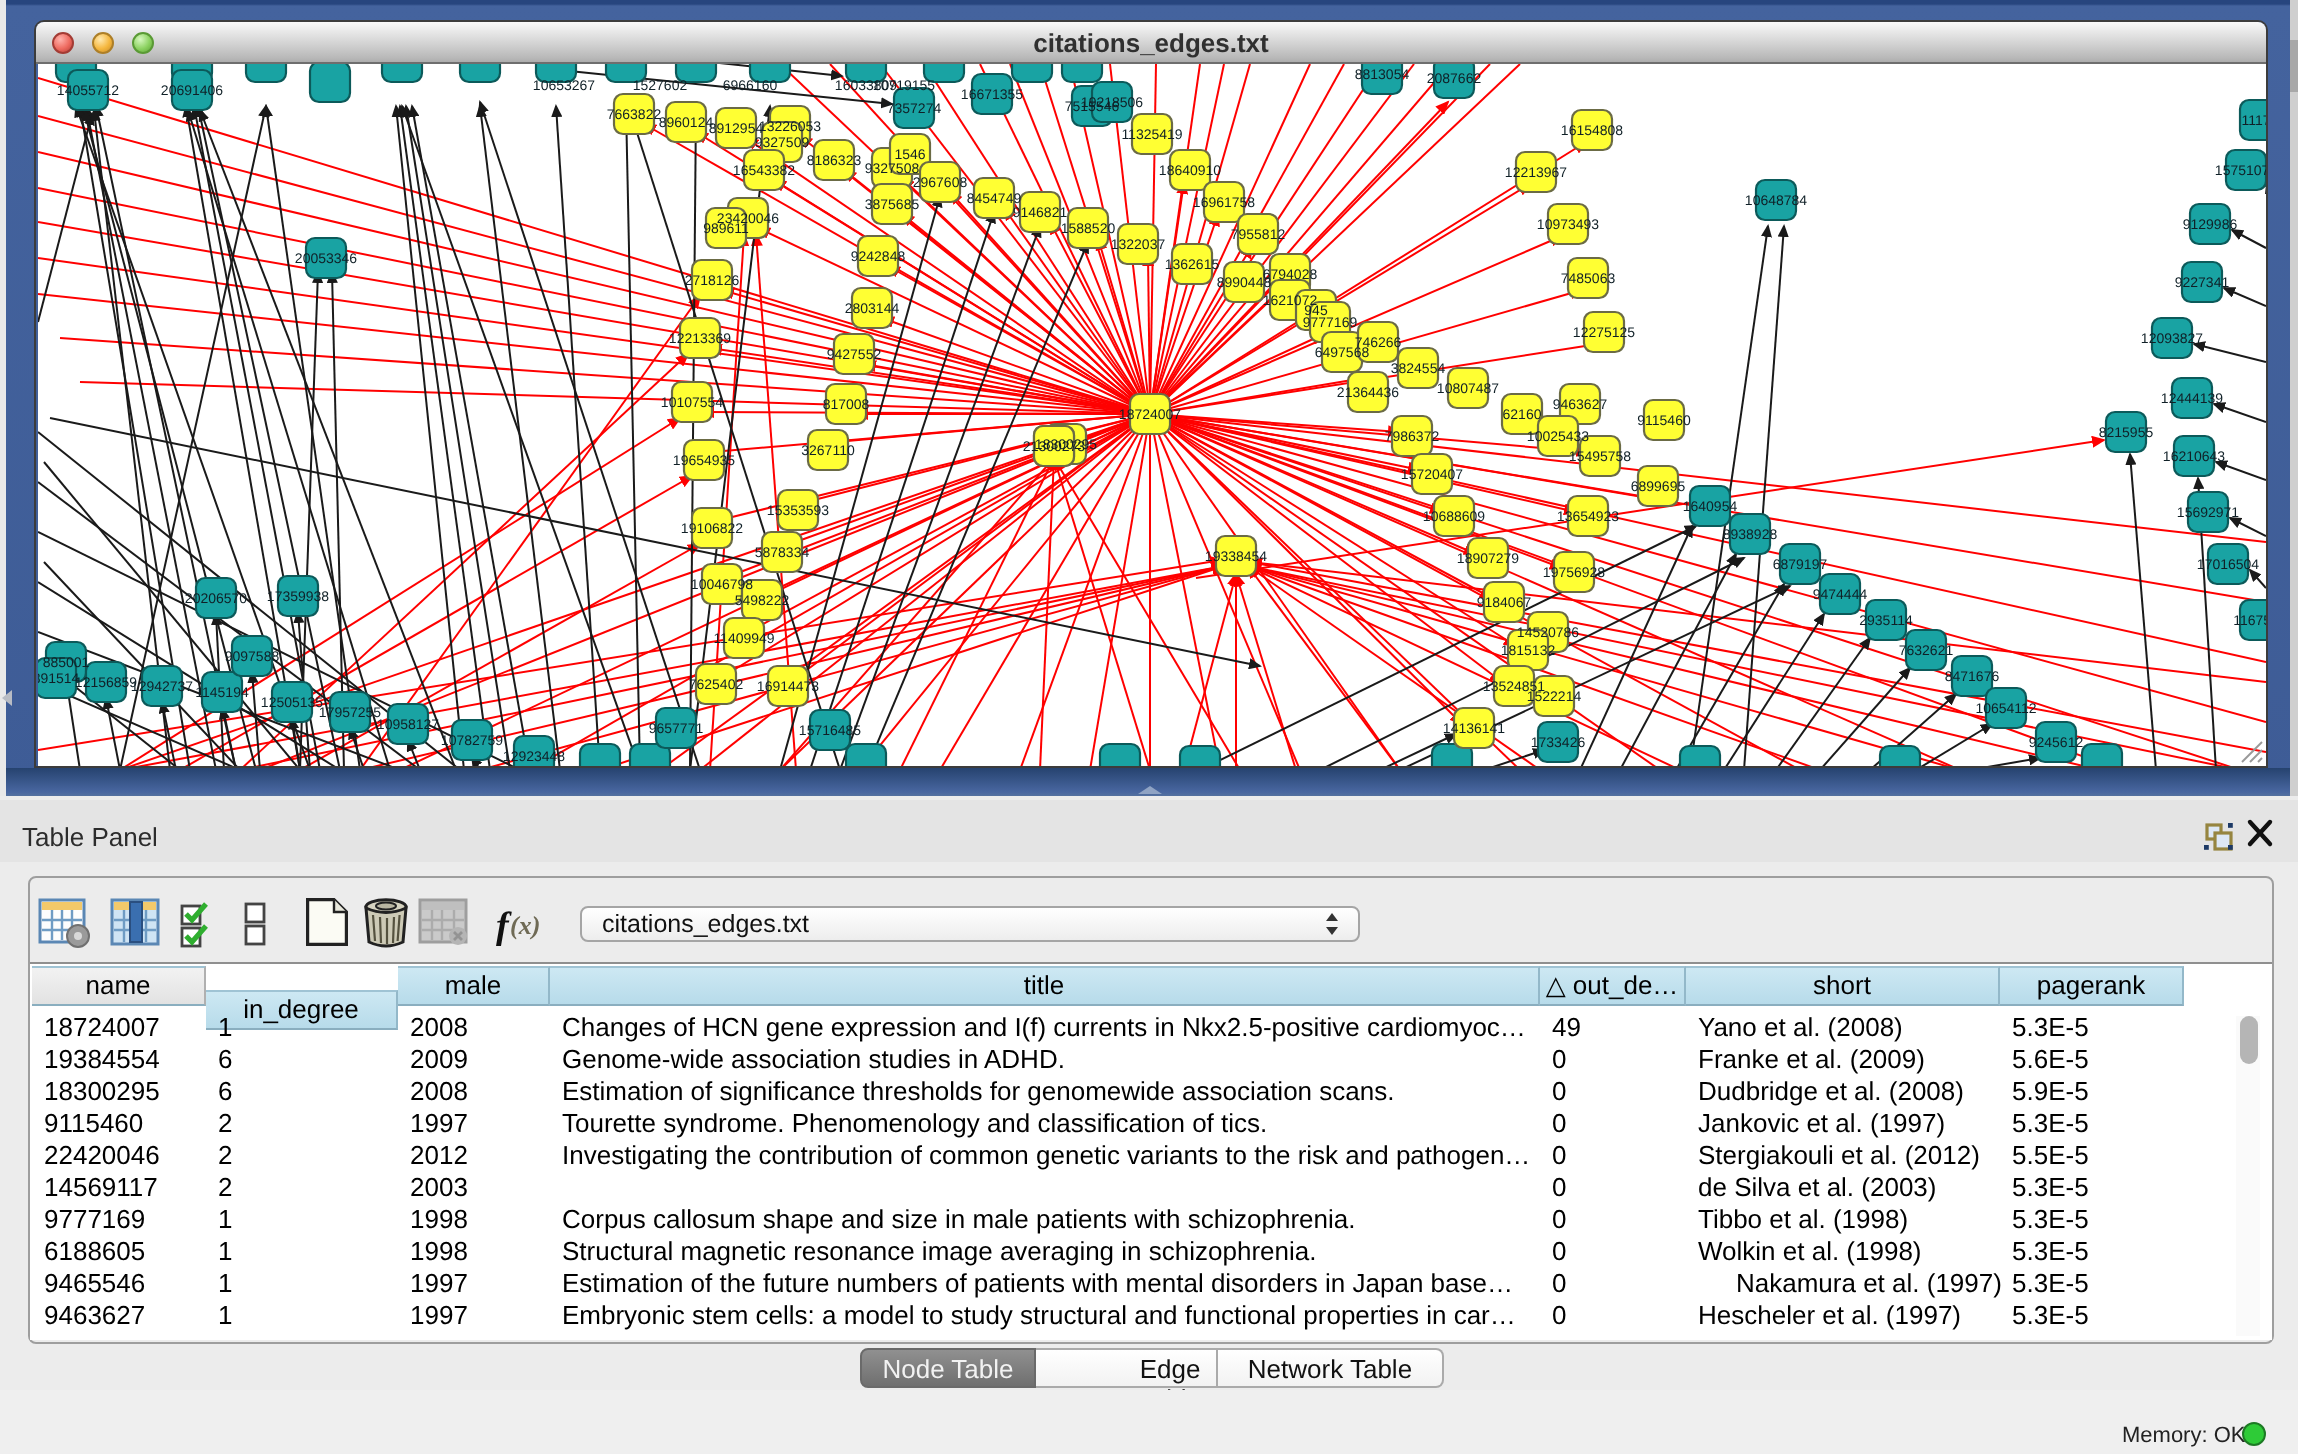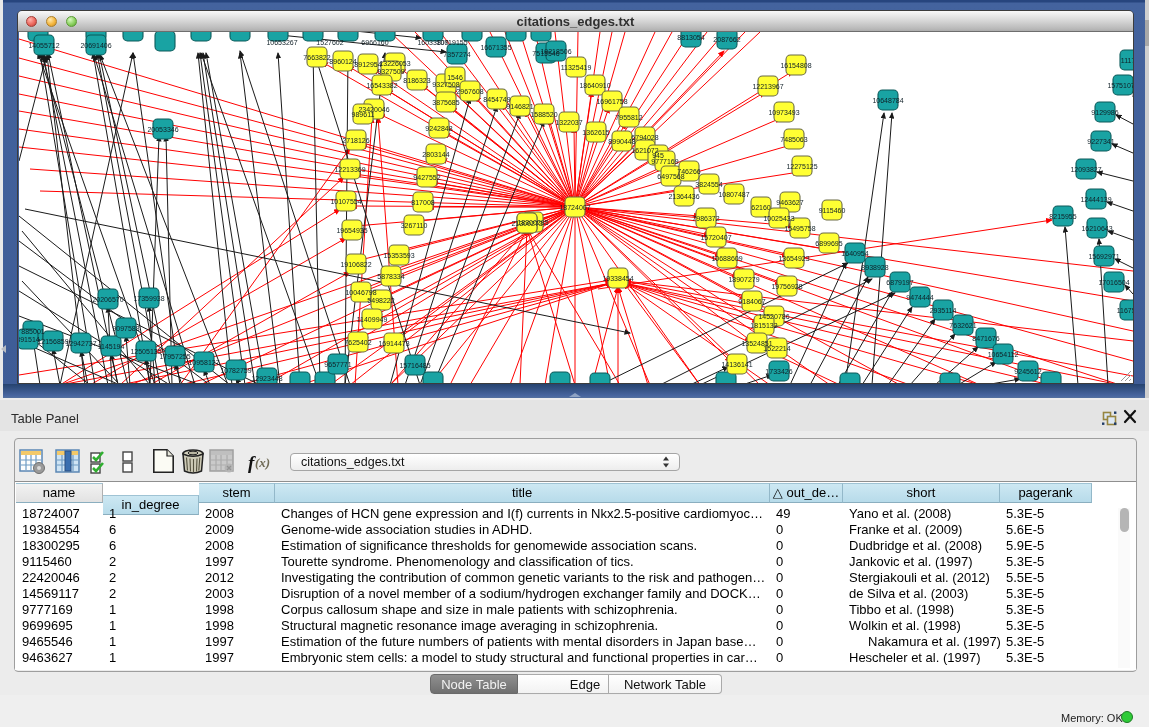--- a/index.html
+++ b/index.html
@@ -587,21 +587,21 @@
       </div>
   <div id="panelbox"></div>
   <div id="combo">citations_edges.txt<svg width="10" height="14" style="position:absolute;right:8px;top:1px">
           <path d="M5 1.5 L8 5.5 L2 5.5 z" fill="#333"></path>
           <path d="M5 12.5 L8 8.5 L2 8.5 z" fill="#333"></path>
         </svg></div>
   <div id="tablewrap"></div>
  </div>
  <div class="hc" style="left:16px;width:87px;background:linear-gradient(#f2f2f2,#e2e2e2);border-right:1px solid #b0b0b0;">name</div>
 <div class="hc" style="left:103px;width:96px;margin-top:12px;">in_degree</div>
-<div class="hc" style="left:199px;width:76px;">stem</div>
+<div class="hc" style="left:199px;width:76px;">male</div>
 <div class="hc" style="left:275px;width:495px;">title</div>
 <div class="hc" style="left:770px;width:73px;">△ out_de…</div>
 <div class="hc" style="left:843px;width:157px;">short</div>
 <div class="hc" style="left:1000px;width:92px;">pagerank</div>
  <div class="trow" style="top:506px">
 <span class="tc" style="left:22px;width:79px">18724007</span>
 <span class="tc" style="left:109px;width:88px">1</span>
 <span class="tc" style="left:205px;width:68px">2008</span>
 <span class="tc" style="left:281px;width:487px">Changes of HCN gene expression and I(f) currents in Nkx2.5-positive cardiomyoc…</span>
 <span class="tc" style="left:776px;width:65px">49</span>
@@ -641,36 +641,35 @@
 <span class="tc" style="left:205px;width:68px">2012</span>
 <span class="tc" style="left:281px;width:487px">Investigating the contribution of common genetic variants to the risk and pathogen…</span>
 <span class="tc" style="left:776px;width:65px">0</span>
 <span class="tc" style="left:849px;width:149px">Stergiakouli et al. (2012)</span>
 <span class="tc" style="left:1006px;width:84px">5.5E-5</span>
 </div>
 <div class="trow" style="top:586px">
 <span class="tc" style="left:22px;width:79px">14569117</span>
 <span class="tc" style="left:109px;width:88px">2</span>
 <span class="tc" style="left:205px;width:68px">2003</span>
-<span class="tc" style="left:281px;width:487px">Disruption of a novel member of a sodium/hydrogen exchanger family and DOCK…</span>
 <span class="tc" style="left:776px;width:65px">0</span>
 <span class="tc" style="left:849px;width:149px">de Silva et al. (2003)</span>
 <span class="tc" style="left:1006px;width:84px">5.3E-5</span>
 </div>
 <div class="trow" style="top:602px">
 <span class="tc" style="left:22px;width:79px">9777169</span>
 <span class="tc" style="left:109px;width:88px">1</span>
 <span class="tc" style="left:205px;width:68px">1998</span>
 <span class="tc" style="left:281px;width:487px">Corpus callosum shape and size in male patients with schizophrenia.</span>
 <span class="tc" style="left:776px;width:65px">0</span>
 <span class="tc" style="left:849px;width:149px">Tibbo et al. (1998)</span>
 <span class="tc" style="left:1006px;width:84px">5.3E-5</span>
 </div>
 <div class="trow" style="top:618px">
-<span class="tc" style="left:22px;width:79px">9699695</span>
+<span class="tc" style="left:22px;width:79px">6188605</span>
 <span class="tc" style="left:109px;width:88px">1</span>
 <span class="tc" style="left:205px;width:68px">1998</span>
 <span class="tc" style="left:281px;width:487px">Structural magnetic resonance image averaging in schizophrenia.</span>
 <span class="tc" style="left:776px;width:65px">0</span>
 <span class="tc" style="left:849px;width:149px">Wolkin et al. (1998)</span>
 <span class="tc" style="left:1006px;width:84px">5.3E-5</span>
 </div>
 <div class="trow" style="top:634px">
 <span class="tc" style="left:22px;width:79px">9465546</span>
 <span class="tc" style="left:109px;width:88px">1</span>

